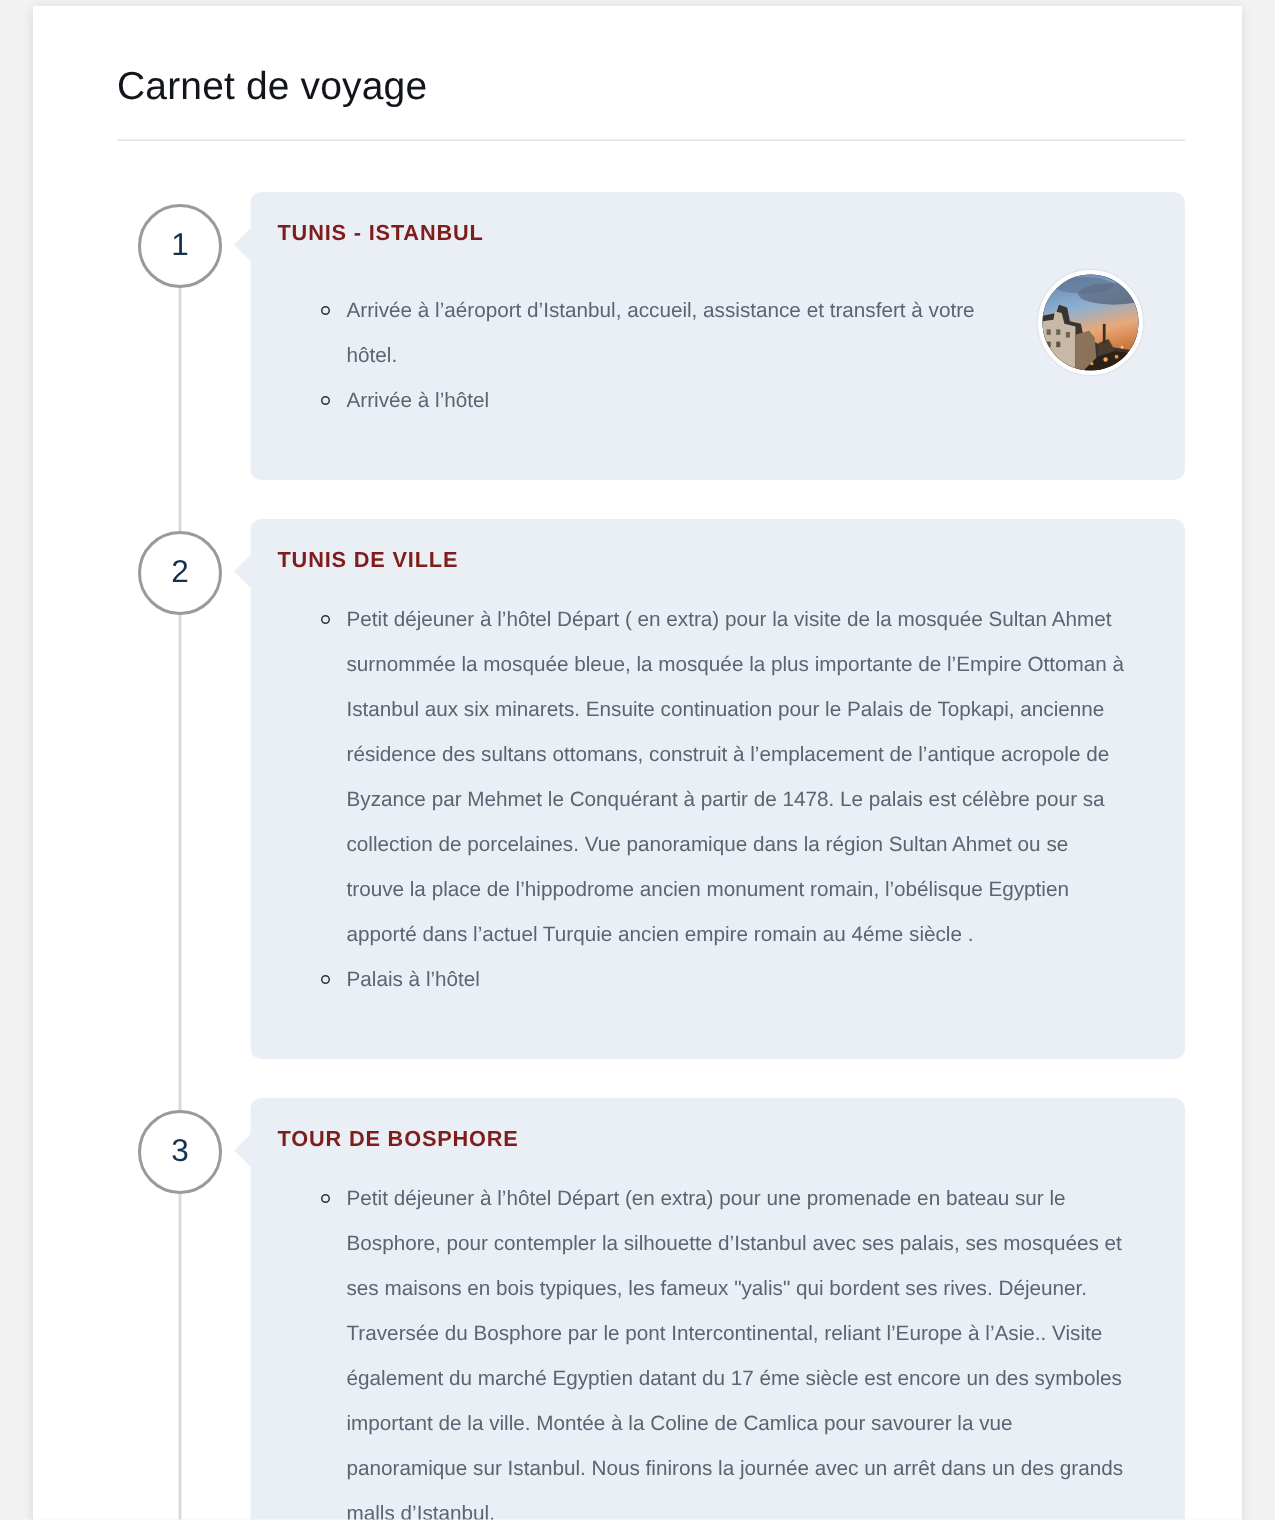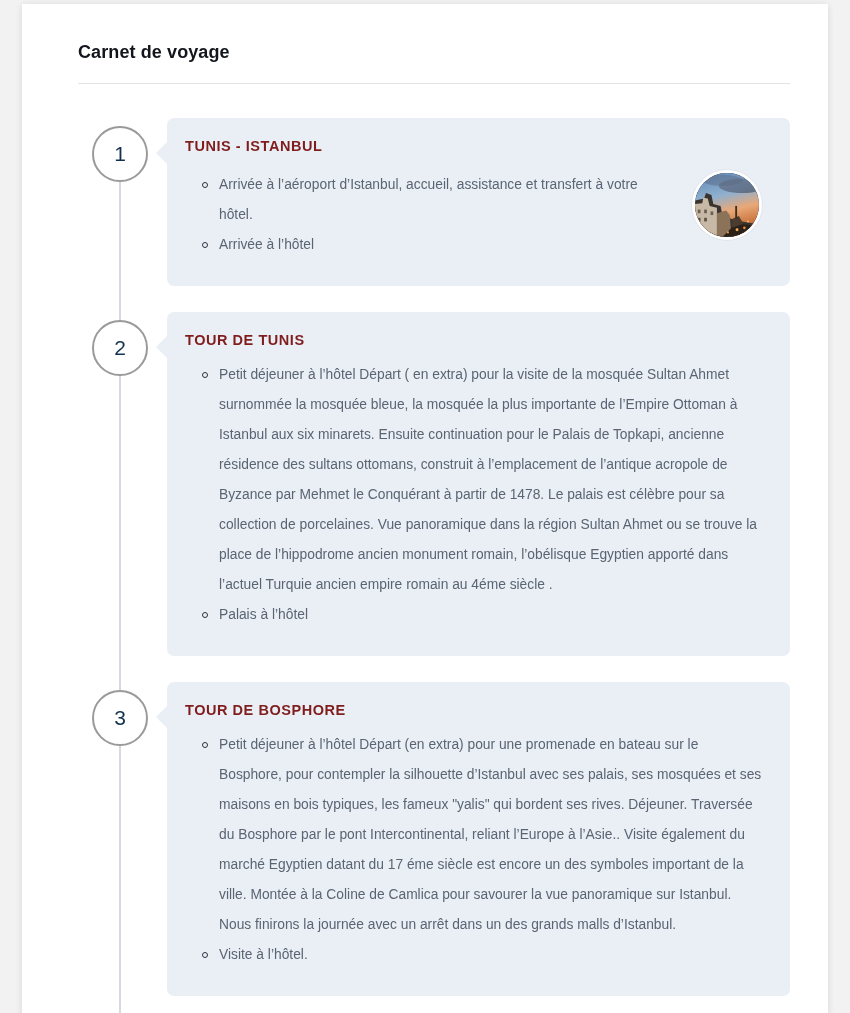--- a/index.html
+++ b/index.html
@@ -29,22 +29,22 @@
     background: #ffffff;
     box-shadow: 0 1px 7px rgba(0,0,0,0.11);
   }
 
   .panel-inner {
     position: relative;
     padding: 38px 38px 0 34px;
   }
 
   .page-title {
-    font-size: 18px;
-    font-weight: 700;
+    font-size: 26px;
+    font-weight: 400;
     color: #12151c;
     letter-spacing: .1px;
     margin: 0 0 0 22px;
     padding-bottom: 20px;
   }
 
   .title-rule {
     height: 1px;
     background: #e3e3e3;
     margin: 0 0 0 22px;
@@ -125,21 +125,21 @@
   .card-head {
     font-size: 14.5px;
     font-weight: bold;
     color: #7f1d1d;
     letter-spacing: .55px;
     margin: 0 0 12px 0;
   }
 
   .card-list {
     list-style: none;
-    margin: 4px;
+    margin: 16px;
     padding: 0;
   }
 
   .card-list li {
     position: relative;
     padding-left: 30px;
     color: #5a6472;
     font-size: 13.8px;
     line-height: 30px;
     margin-bottom: 0;
@@ -248,21 +248,21 @@
             </div>
           </div>
         </div>
 
         <div class="t-item">
           <div class="badge">
             <span>2</span>
           </div>
           <div class="card-wrap">
             <div class="card">
-              <div class="card-head">TOUR DE TUNIS</div>
+              <div class="card-head">TUNIS DE VILLE</div>
               <ul class="card-list">
                 <li class="card-narrow">
                   <span class="bullet-ring"></span>
                   <span>Petit déjeuner à l’hôtel Départ ( en extra) pour la visite de la mosquée Sultan Ahmet surnommée  la mosquée bleue, la mosquée la plus importante de l’Empire Ottoman à  Istanbul aux six minarets. Ensuite continuation pour le Palais de Topkapi,  ancienne résidence des sultans ottomans, construit à l’emplacement de  l’antique acropole de Byzance par Mehmet le Conquérant à partir de 1478.  Le palais est célèbre pour sa collection de porcelaines. Vue panoramique dans  la région Sultan Ahmet ou se trouve la place de l’hippodrome ancien monument romain,  l’obélisque Egyptien apporté dans l’actuel Turquie ancien empire romain au 4éme siècle .</span>
                 </li>
                 <li>
                   <span class="bullet-ring"></span>
                   <span>Palais à l’hôtel</span>
                 </li>
               </ul>

